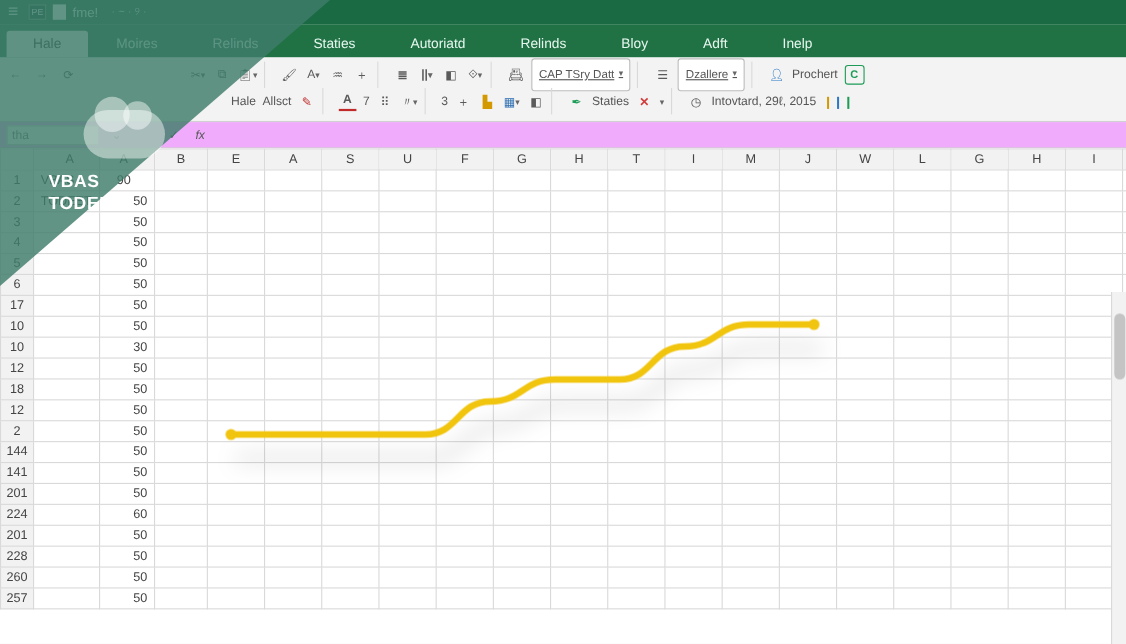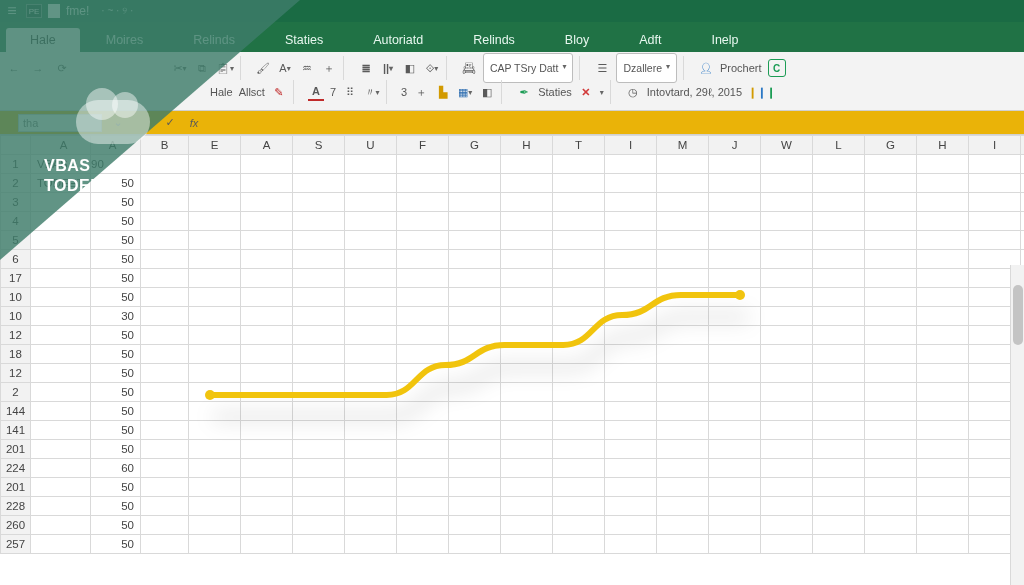--- a/index.html
+++ b/index.html
@@ -12,25 +12,25 @@
 
   .menubar { height:30px; background:#207245; display:flex; align-items:flex-end; padding:0 6px; gap:2px; position:relative; }
   .menubar .tab { padding:5px 24px 5px; color:#e7f7ef; font-size:12.5px; cursor:pointer; border-radius:3px 3px 0 0; }
   .menubar .tab.active { background:#f3f3f3; color:#333; }
   .toolbar { background:#f3f3f3; border-bottom:1px solid #d0d0d0; padding:4px 6px 6px; font-size:11px; color:#555; }
   .toolbar-row { display:flex; align-items:center; gap:8px; height:24px; }
   .tr-spacer { width:80px; }
   .tb-ico { display:inline-flex; align-items:center; justify-content:center; min-width:16px; height:18px; color:#5a5a5a; cursor:pointer; }
   .tb-group { display:flex; align-items:center; gap:6px; padding:0 6px; border-right:1px solid #d9d9d9; height:100%; }
   .tb-group:last-child { border-right:none; }
-  .pill { border:1px solid #bdbdbd; border-radius:3px; padding:8px 6px; font-size:10.5px; background:#fff; display:inline-flex; align-items:flex-start; gap:4px; cursor:pointer; }
+  .pill { border:1px solid #bdbdbd; border-radius:3px; padding:8px 6px; font-size:10.5px; background:#fff; display:inline-flex; align-items:flex-start; gap:4px; cursor:pointer;text-decoration:underline; }
   .chev { font-size:8px; color:#666; }
   .green-box { border:1px solid #1c9c55; color:#1c9c55; border-radius:3px; width:18px; height:18px; display:inline-flex; align-items:center; justify-content:center; font-size:10px; font-weight:bold; }
 
-  .namebox-row { height:24px; background:#eab308; border-bottom:1px solid #d0d0d0; display:flex; align-items:center; padding-left:18px; gap:8px; font-size:11px; color:#777; }
+  .namebox-row { height:24px; background:#f0abfc; border-bottom:1px solid #d0d0d0; display:flex; align-items:center; padding-left:6px; gap:8px; font-size:11px; color:#777; }
   .namebox { width:84px; height:18px; border:1px solid #d0d0d0; background:#fff; padding:0 4px; display:flex; align-items:center; }
 
   .sheet-wrap { position:relative; width:100%; height:479px; overflow:hidden; background:#fff; }
   table.grid { border-collapse:collapse; width:1060px; table-layout:fixed; }
   table.grid th, table.grid td { border:1px solid #d9d9d9; height:19px; font-size:11.5px; color:#444; text-align:center; font-weight:normal; background:#fff; }
   table.grid th { background:#f2f2f2; position:sticky; top:0; }
   .rowhdr { width:30px; background:#f2f2f2!important; text-align:center; color:#666; }
   .colA { width:60px; text-align:left; padding-left:6px; }
   .colB { width:50px; text-align:right; padding-right:6px; }
   .colE { width:48px; }
@@ -188,21 +188,21 @@
           <th class="colstd">G</th>
           <th class="colstd">H</th>
           <th class="colstd">I</th>
           <th class="colstd">K</th>
         </tr>
       </thead>
     <tbody id="grid-body">
         <tr>
           <td class="rowhdr">1</td>
           <td class="colA" style="text-align: left;">VBAS</td>
-          <td class="colB" style="text-align: left;">90</td>
+          <td class="colB" style="text-align: center;">90</td>
           <td class="colE"></td>
           <td class="colstd"></td>
           <td class="colstd"></td>
           <td class="colstd"></td>
           <td class="colstd"></td>
           <td class="colstd"></td>
           <td class="colstd"></td>
           <td class="colstd"></td>
           <td class="colstd"></td>
           <td class="colstd"></td>

